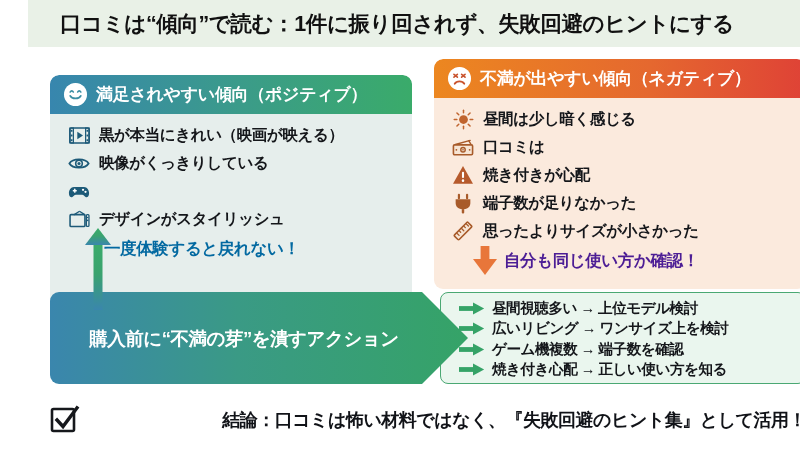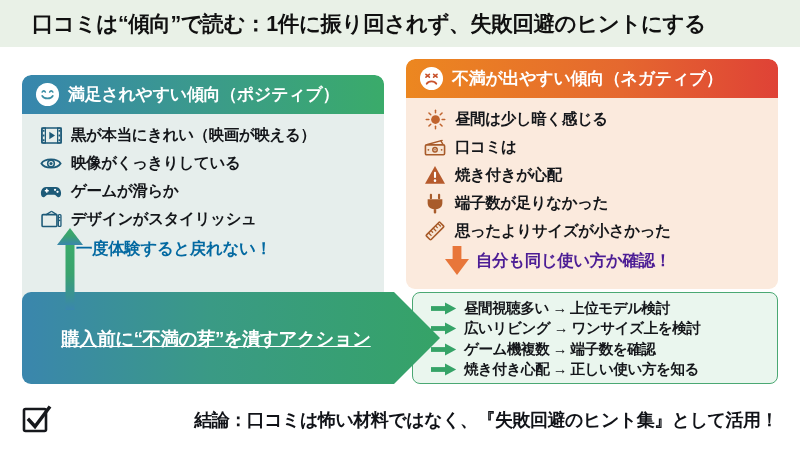--- a/index.html
+++ b/index.html
@@ -6,20 +6,21 @@
   html, body {
     width: 800px; height: 450px;
     font-family: "Liberation Sans", "DejaVu Sans", sans-serif;
     background: #ffffff;
     overflow: hidden;
   }
   #page {
     position: relative;
     width: 740px; height: 450px;
     background: #ffffff;
+    margin-left: 28px;
   }
 
   
   .title-band {
     position: absolute; left: 0; top: 0;
     width: 800px; height: 47px;
     background: #e9f1e7;
     display: flex; align-items: center;
   }
   .title-text {
@@ -132,21 +133,20 @@
     z-index: 3;
   }
   #action-bar svg { display: block; }
   #action-bar-label {
     position: absolute;
     left: 0; top: 0; width: 388px; height: 92px;
     display: flex; align-items: center; justify-content: center;
     color: #ffffff; font-size: 18.5px; font-weight: bold;
     letter-spacing: -0.5px; white-space: nowrap;
     pointer-events: none;
-    text-decoration: underline;
   }
 
   
   #action-list {
     position: absolute;
     left: 412px; top: 292px;
     width: 366px; height: 92px;
     background: #eaf6ee;
     border: 1.6px solid #4aa873;
     border-radius: 8px;
@@ -231,21 +231,20 @@
       <div class="item-row">
         <span class="item-icon">
           <svg width="22" height="15" viewBox="0 0 24 16">
             <path d="M6.5 3 H17.5 C21 3 23 6.5 23 10 C23 13 21.4 14.6 19.6 14.2 C18 13.8 17.2 11.6 15.4 11.6 H8.6 C6.8 11.6 6 13.8 4.4 14.2 C2.6 14.6 1 13 1 10 C1 6.5 3 3 6.5 3 Z" fill="#1d5a78"></path>
             <rect x="5.1" y="6.4" width="4.6" height="1.5" rx="0.7" fill="#ffffff"></rect>
             <rect x="6.65" y="4.85" width="1.5" height="4.6" rx="0.7" fill="#ffffff"></rect>
             <circle cx="16.4" cy="6.2" r="1.25" fill="#ffffff"></circle>
             <circle cx="19.1" cy="8.4" r="1.25" fill="#ffffff"></circle>
           </svg>
         </span>
-        <span class="item-label">ゲームが滑らか</span>
       </div>
 
       <div class="item-row">
         <span class="item-icon">
           <svg width="21" height="18" viewBox="0 0 24 20">
             <path d="M6 5 L11.6 1.5" stroke="#1d5a78" stroke-width="1.5" stroke-linecap="round"></path>
             <path d="M18 5 L12.4 1.5" stroke="#1d5a78" stroke-width="1.5" stroke-linecap="round"></path>
             <rect x="1.2" y="5" width="17" height="13.5" rx="1.2" fill="none" stroke="#1d5a78" stroke-width="1.8"></rect>
             <rect x="19.8" y="5" width="3" height="13.5" rx="1" fill="none" stroke="#1d5a78" stroke-width="1.5"></rect>
             <circle cx="21.3" cy="8.2" r="0.9" fill="#1d5a78"></circle>

